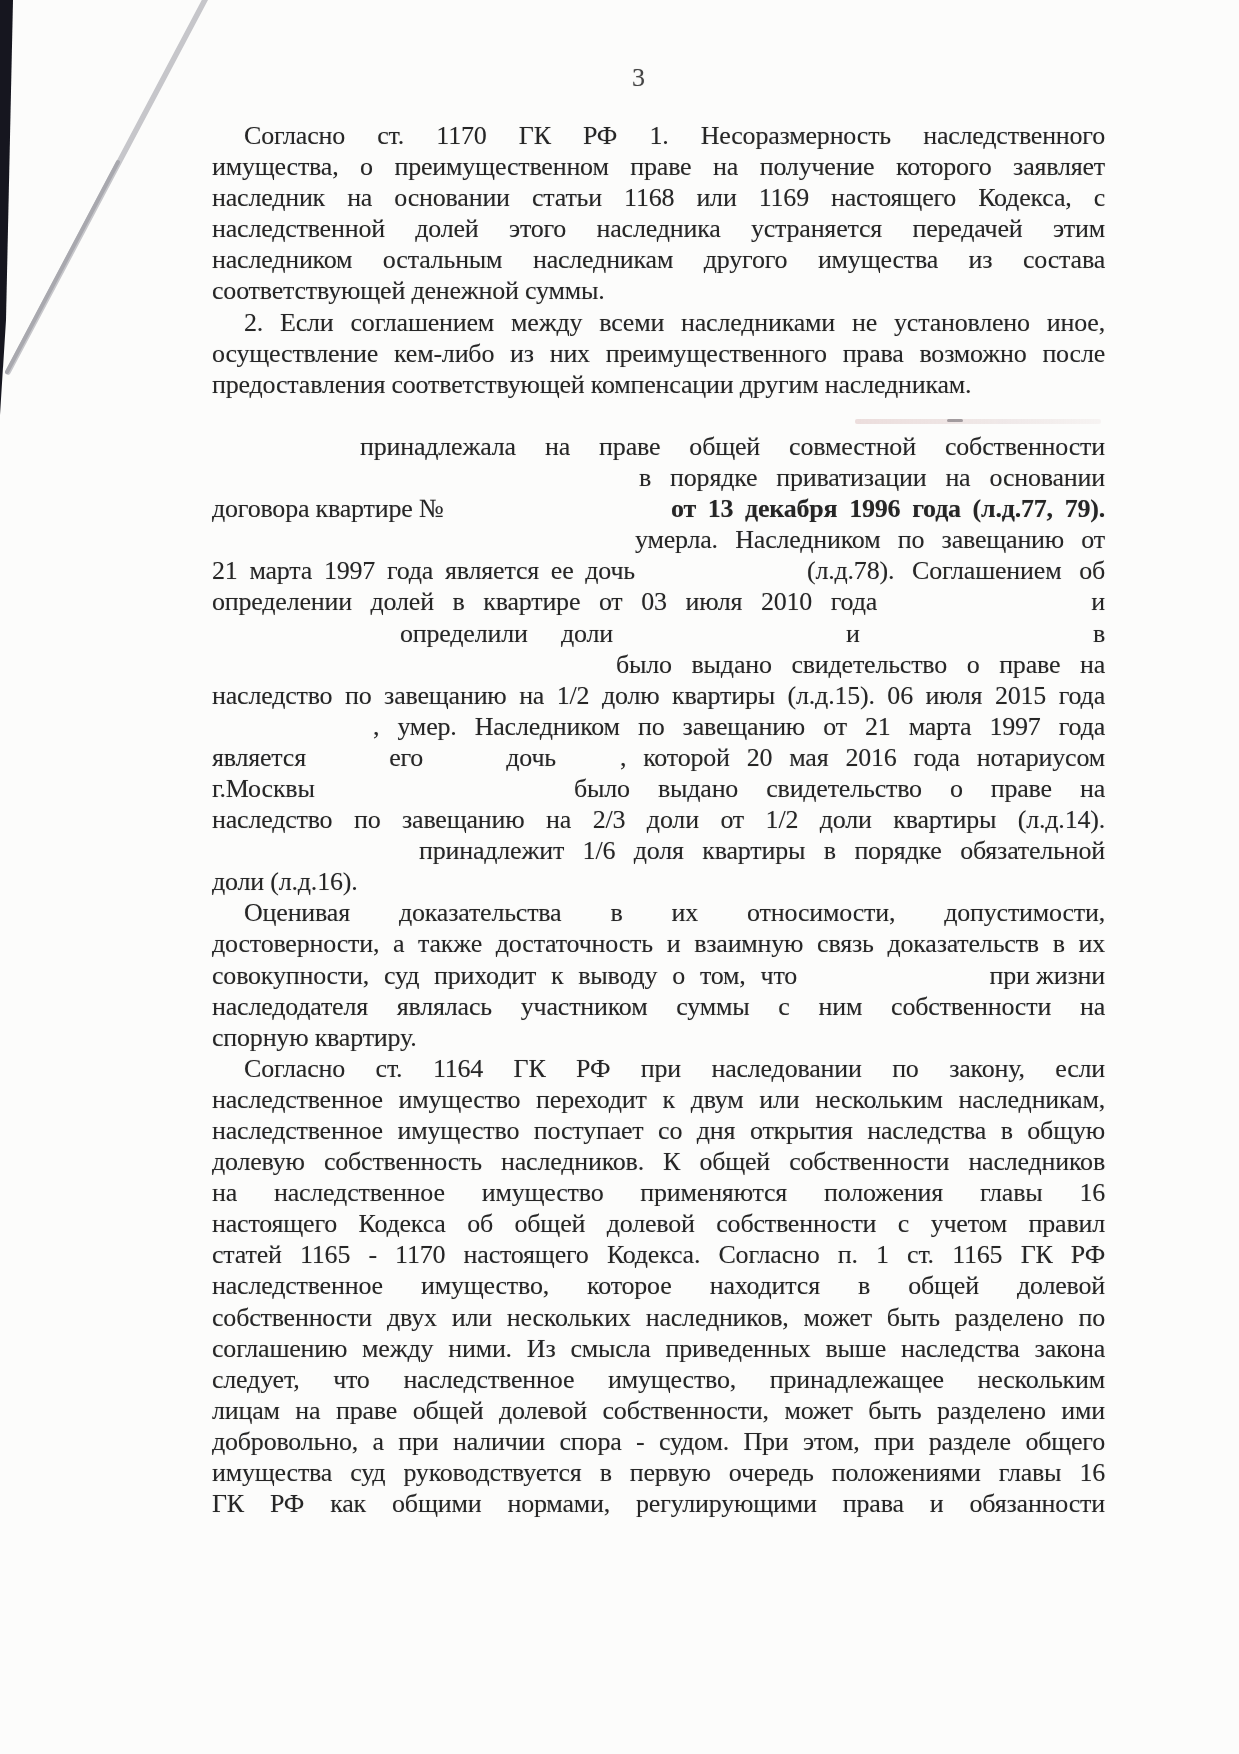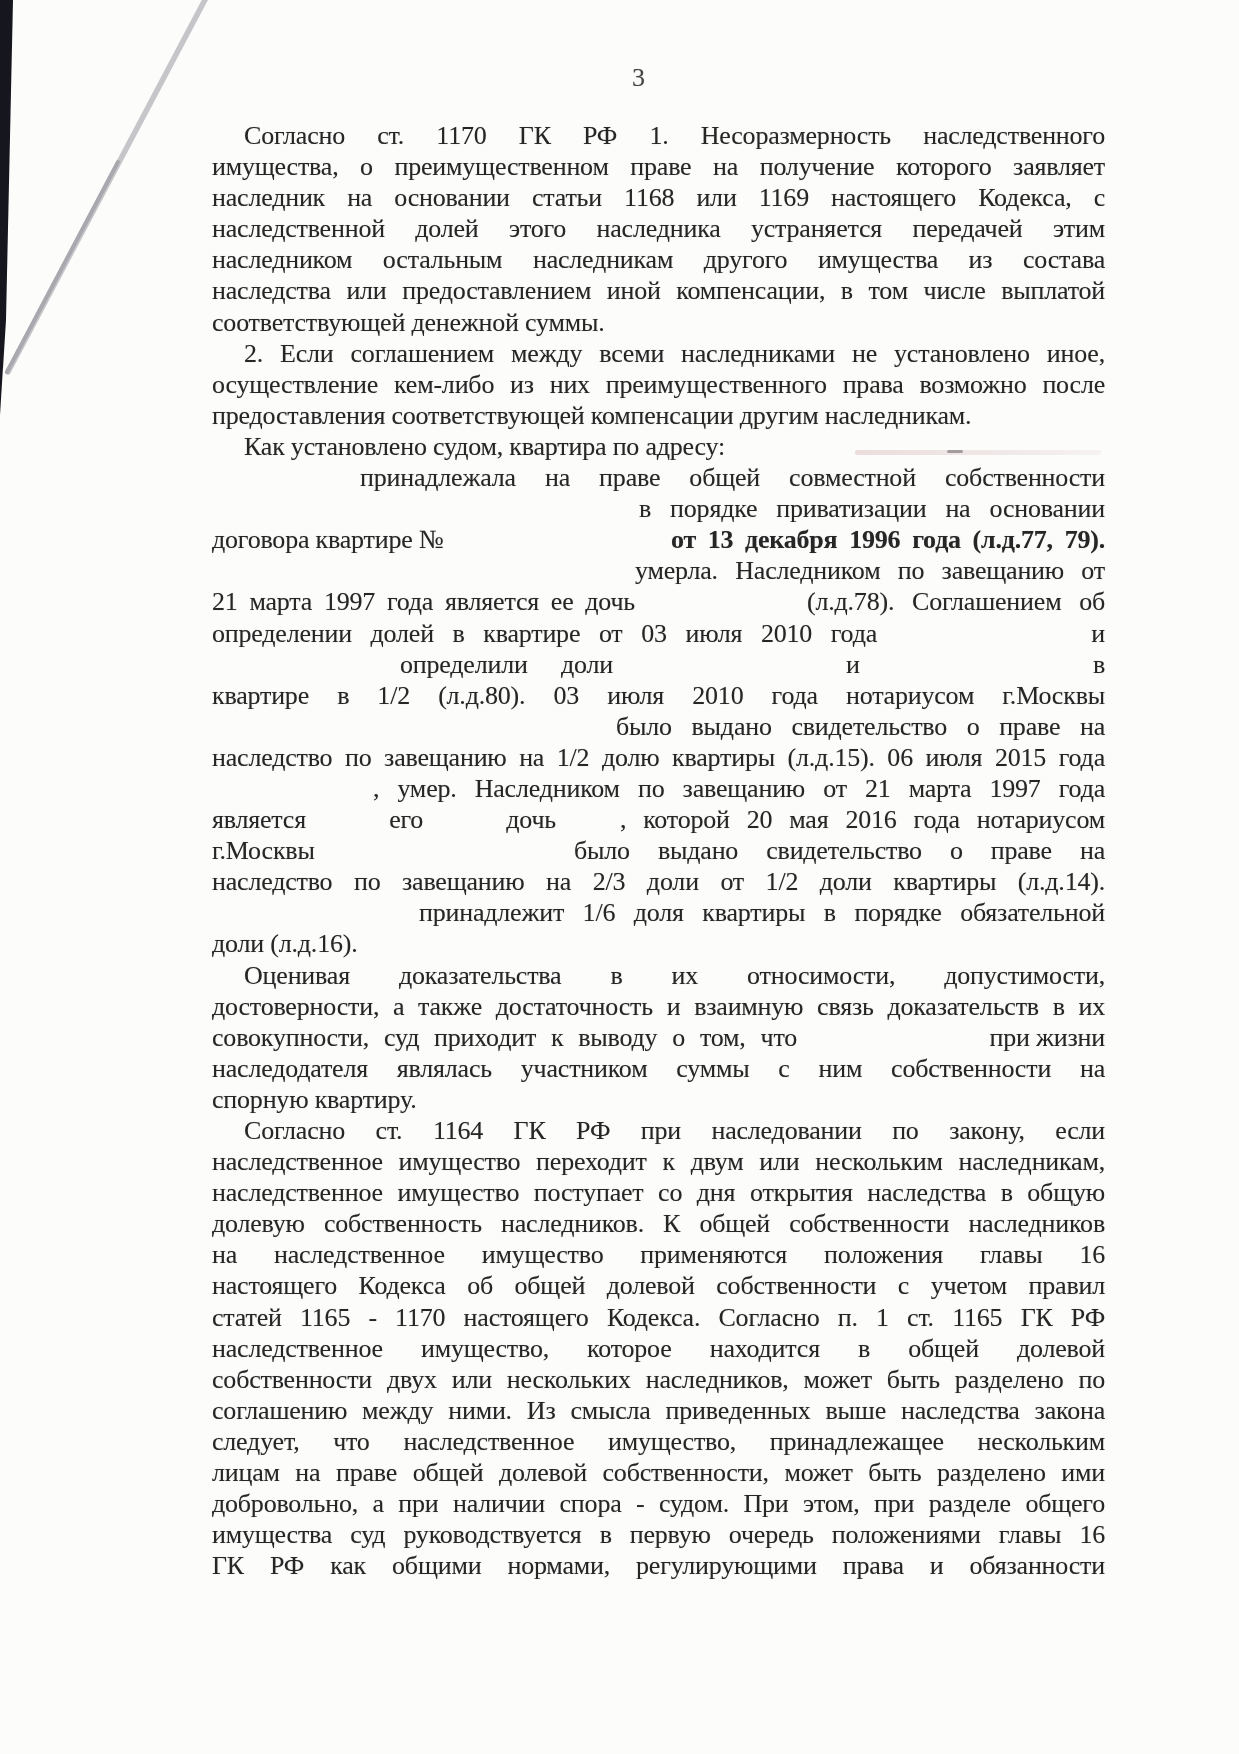--- a/index.html
+++ b/index.html
@@ -94,36 +94,32 @@
       <div class="line">
         <span class="seg just fill">наследник на основании статьи 1168 или 1169 настоящего Кодекса, с</span>
       </div>
       <div class="line">
         <span class="seg just fill">наследственной долей этого наследника устраняется передачей этим</span>
       </div>
       <div class="line">
         <span class="seg just fill">наследником остальным наследникам другого имущества из состава</span>
       </div>
       <div class="line">
-        <span class="seg just fill">наследства или предоставлением иной компенсации, в том числе выплатой</span>
-      </div>
-      <div class="line">
         <span class="seg">соответствующей денежной суммы.</span>
       </div>
       <div class="line indent">
         <span class="seg just fill">2. Если соглашением между всеми наследниками не установлено иное,</span>
       </div>
       <div class="line">
         <span class="seg just fill">осуществление кем-либо из них преимущественного права возможно после</span>
       </div>
       <div class="line">
         <span class="seg">предоставления соответствующей компенсации другим наследникам.</span>
       </div>
       <div class="line indent">
-        <span class="seg">Как установлено судом, квартира по адресу:</span>
         <span class="smudge"></span>
       </div>
       <div class="line">
         <span class="gap" style="width: 148px;"></span>
         <span class="seg just fill">принадлежала на праве общей совместной собственности</span>
       </div>
       <div class="line">
         <span class="xgap"></span>
         <span class="seg just" style="width: 466px;">в порядке приватизации на основании</span>
       </div>
@@ -148,23 +144,20 @@
       </div>
       <div class="line">
         <span class="gap" style="width: 188px;"></span>
         <span class="seg just" style="width: 213px;">определили доли</span>
         <span class="xgap"></span>
         <span class="seg">и</span>
         <span class="xgap"></span>
         <span class="seg">в</span>
       </div>
       <div class="line">
-        <span class="seg just fill">квартире в 1/2 (л.д.80). 03 июля 2010 года нотариусом г.Москвы</span>
-      </div>
-      <div class="line">
         <span class="xgap"></span>
         <span class="seg just" style="width: 489px;">было выдано свидетельство о праве на</span>
       </div>
       <div class="line">
         <span class="seg just fill">наследство по завещанию на 1/2 долю квартиры (л.д.15). 06 июля 2015 года</span>
       </div>
       <div class="line">
         <span class="gap" style="width: 161px;"></span>
         <span class="seg just fill">, умер. Наследником по завещанию от 21 марта 1997 года</span>
       </div>

